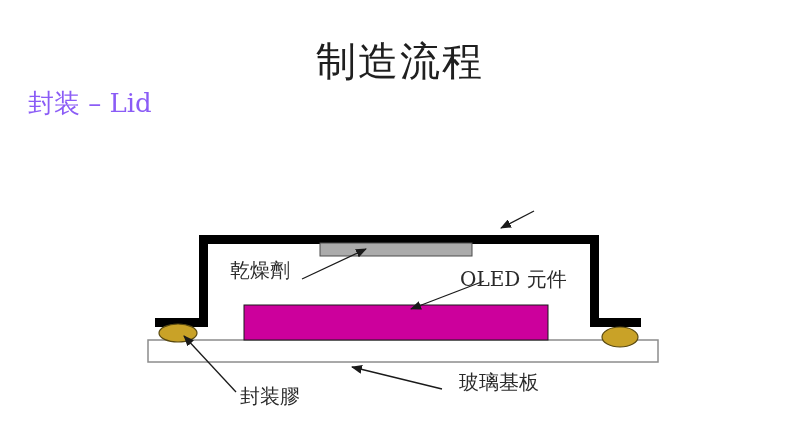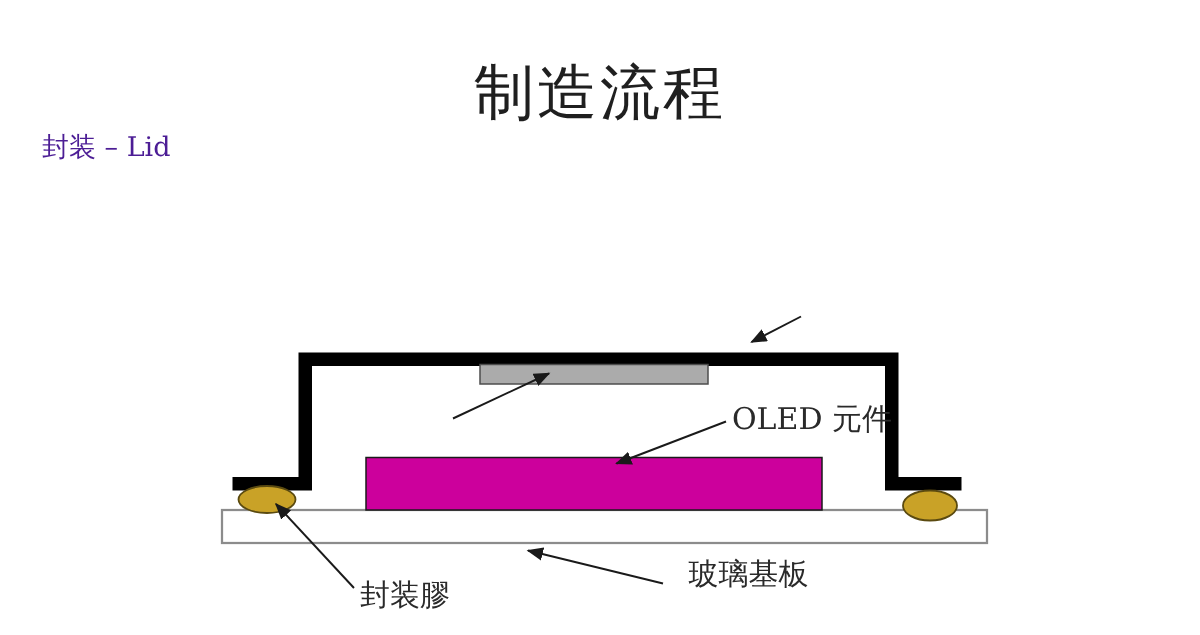--- a/index.html
+++ b/index.html
@@ -23,37 +23,37 @@
     width: 100%;
     text-align: center;
     font-size: 40px;
     letter-spacing: 2px;
     color: #1f1f1f;
   }
   .subtitle {
     position: absolute;
     top: 86px;
     left: 28px;
-    font-size: 18px;
-    color: #4c1d95;
+    font-size: 26px;
+    color: #8b5cf6;
   }
   .diagram-svg {
     position: absolute;
     top: 0;
     left: 0;
   }
   .callout-label {
     position: absolute;
     font-size: 20px;
     color: #2a2a2a;
     white-space: nowrap;
   }
   .label-lid       { top: 202px; left: 536px; }
   .label-desiccant { top: 257px; left: 230px; }
-  .label-oled      { top: 266px; left: 488px; }
+  .label-oled      { top: 266px; left: 460px; }
   .label-sealant   { top: 383px; left: 240px; }
   .label-substrate { top: 369px; left: 459px; }
   .arrow-line {
     stroke: #1a1a1a;
     stroke-width: 1.3;
   }
 </style>
 </head>
 <body>
 
@@ -82,20 +82,21 @@
     <ellipse cx="620" cy="337" rx="18" ry="10" stroke="#5a4a10" stroke-width="1.2" fill="#C9A227"></ellipse>
 
     <line class="arrow-line" x1="534" y1="211" x2="501" y2="228" marker-end="url(#arrowhead)"></line>
     <line class="arrow-line" x1="302" y1="279" x2="366" y2="249" marker-end="url(#arrowhead)"></line>
     <line class="arrow-line" x1="484" y1="281" x2="411" y2="309" marker-end="url(#arrowhead)"></line>
     <line class="arrow-line" x1="236" y1="392" x2="184" y2="336" marker-end="url(#arrowhead)"></line>
     <line class="arrow-line" x1="442" y1="389" x2="352" y2="367" marker-end="url(#arrowhead)"></line>
   </svg>
 
 
+  <div class="callout-label label-desiccant">乾燥劑</div>
 
   <div class="callout-label label-oled">OLED 元件</div>
 
   <div class="callout-label label-sealant">封装膠</div>
 
   <div class="callout-label label-substrate">玻璃基板</div>
 
 </div>
 
 </body></html>

